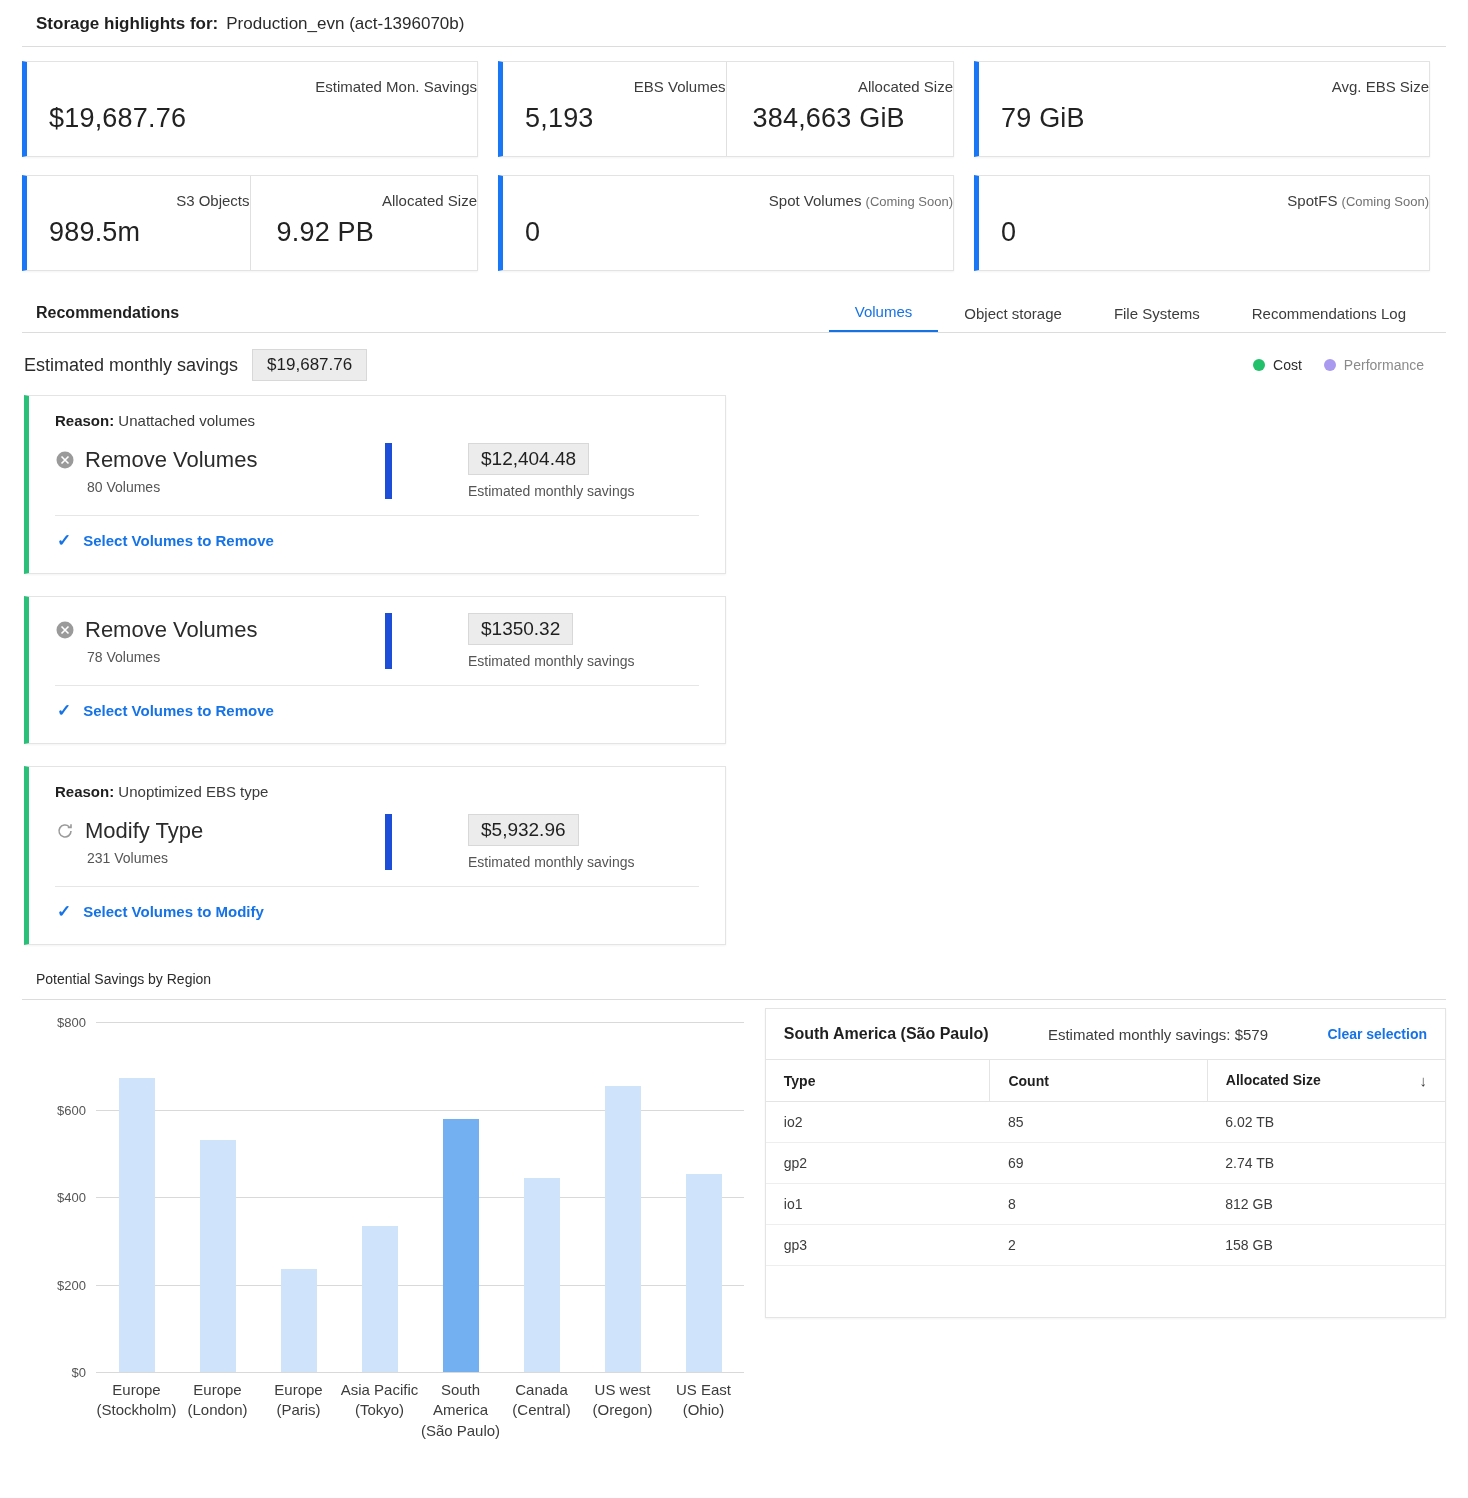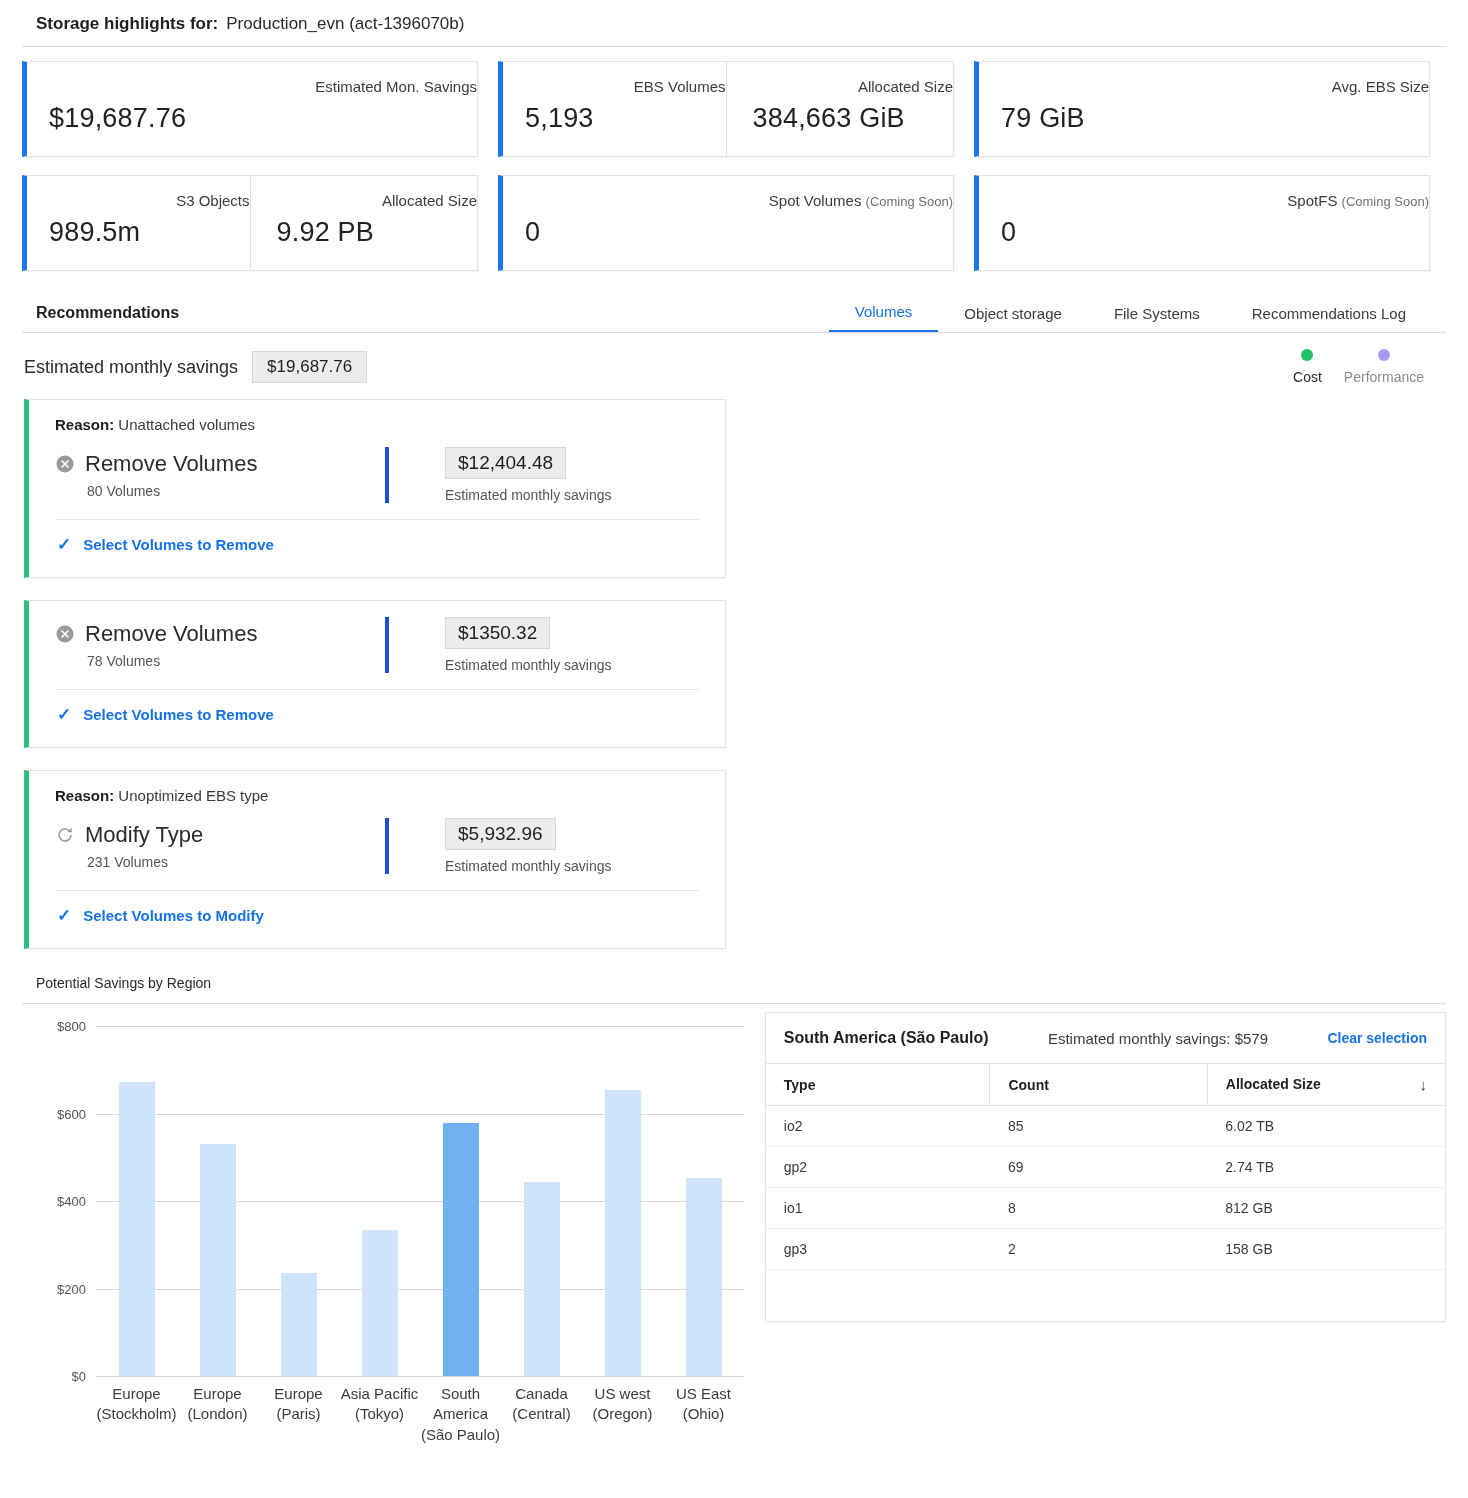--- a/index.html
+++ b/index.html
@@ -41,37 +41,37 @@
   .tab { font-size: 15px; color: #3c3c3c; padding: 6px 26px 10px 26px; cursor: pointer; white-space: nowrap; }
   .tab.active { color: #1673e6; border-bottom: 2px solid #1673e6; }
   .rec-rule { height: 1px; background: #dcdcdc; margin: 0 0 0 0; }
 
   
   .sav-row { display: flex; align-items: center; justify-content: space-between; padding: 16px 22px 14px 2px; }
   .sav-left { display: flex; align-items: center; gap: 14px; }
   .sav-left .lab { font-size: 18px; color: #2b2b2b; }
   .chip { background: #ececec; border: 1px solid #d8d8d8; padding: 5px 14px; font-size: 17px; color: #1f1f1f; }
   .legend { display: flex; align-items: center; gap: 22px; }
-  .legend .item { display: flex; align-items: center; gap: 8px; font-size: 14px; flex-direction: column; }
+  .legend .item { display: flex; align-items: center; gap: 8px; font-size: 14px; }
   .dot { width: 12px; height: 12px; border-radius: 50%; display: inline-block; }
 
   
   .rec-grid { display: flex; flex-wrap: wrap; gap: 22px; padding: 0 0 0 2px; }
   .rc {
     width: 702px; background: #fff; border: 1px solid #e4e4e4; border-left: 5px solid #2bc07a;
     box-shadow: 0 1px 2px rgba(0,0,0,.05); padding: 16px 26px 10px 26px; position: relative;
   }
   .rc .reason { font-size: 15px; color: #3b3b3b; margin-bottom: 14px; }
   .rc .reason b { font-weight: bold; color: #1f1f1f; }
   .rc-mid { display: flex; align-items: center; border-bottom: 1px solid #e6e6e6; padding-bottom: 16px; }
   .rc-left { width: 330px; }
   .rc-action { display: flex; align-items: center; gap: 10px; font-size: 22px; color: #2b2b2b; }
   .rc-icon { width: 20px; height: 20px; display: inline-block; color: #8a8a8a; }
   .rc-count { font-size: 14px; color: #555; margin: 6px 0 0 32px; }
-  .rc-right { border-left: 4px solid #1d4ed8; padding-left: 56px; }
+  .rc-right { border-left: 7px solid #1d4ed8; padding-left: 76px; }
   .rc-amt { display: inline-block; background: #ececec; border: 1px solid #d8d8d8; padding: 4px 12px; font-size: 19px; color: #1f1f1f; }
   .rc-amt-lbl { font-size: 14px; color: #555; margin-top: 8px; }
   .rc-link { display: flex; align-items: center; gap: 12px; padding: 14px 0 12px 2px; color: #1673e6; font-size: 15px; font-weight: bold; cursor: pointer; }
   .check { color: #1673e6; font-size: 17px; }
 
   
   .reg-title { font-size: 14px; font-weight: normal; padding: 26px 0 12px 14px; }
   .reg-rule { height: 1px; background: #dcdcdc; margin-bottom: 8px; }
   .reg-body { display: flex; gap: 30px; padding-left: 2px; }
 

